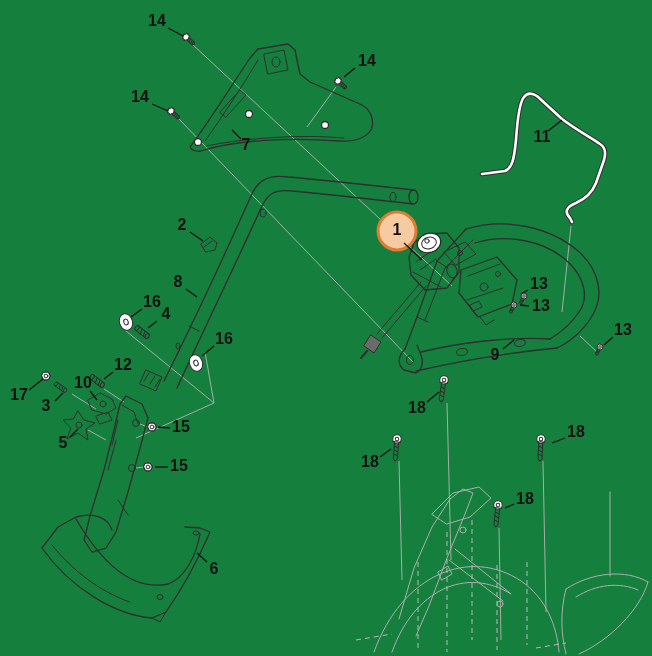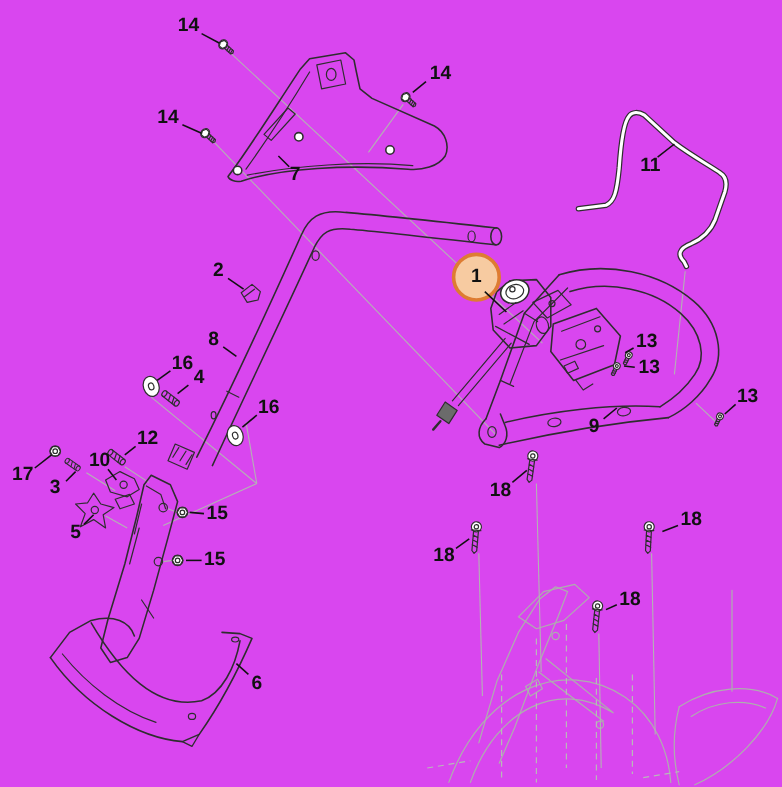--- a/index.html
+++ b/index.html
@@ -1,16 +1,16 @@
 <!DOCTYPE html>
 <html><head>
 <meta charset="utf-8">
 <style>
   html,body{margin:0;padding:0;background:#ffffff;}
-  .stage{position:relative;width:652px;height:656px;background:#d946ef;overflow:hidden;
+  .stage{position:relative;width:652px;height:656px;background:#15803d;overflow:hidden;
          font-family:"Liberation Sans",sans-serif;}
   .stage svg{display:block;width:652px;height:656px;}
   .ink{stroke:#2e2e2e;stroke-width:1.3;fill:none;stroke-linecap:round;stroke-linejoin:round;}
   .ink-thin{stroke:#2e2e2e;stroke-width:1;fill:none;stroke-linecap:round;stroke-linejoin:round;}
   .faint{stroke:#b3b3b3;stroke-width:0.9;fill:none;}
   .ghost{stroke:#aeaeae;stroke-width:1;fill:none;stroke-linecap:round;stroke-linejoin:round;}
   .ghost-dash{stroke:#b8b8b8;stroke-width:1;fill:none;stroke-dasharray:5 4;}
   .whitefill{fill:#ffffff;}
   .leader{stroke:#111111;stroke-width:1.3;}
   .part-label{font-family:"Liberation Sans",sans-serif;font-weight:bold;font-size:16px;

